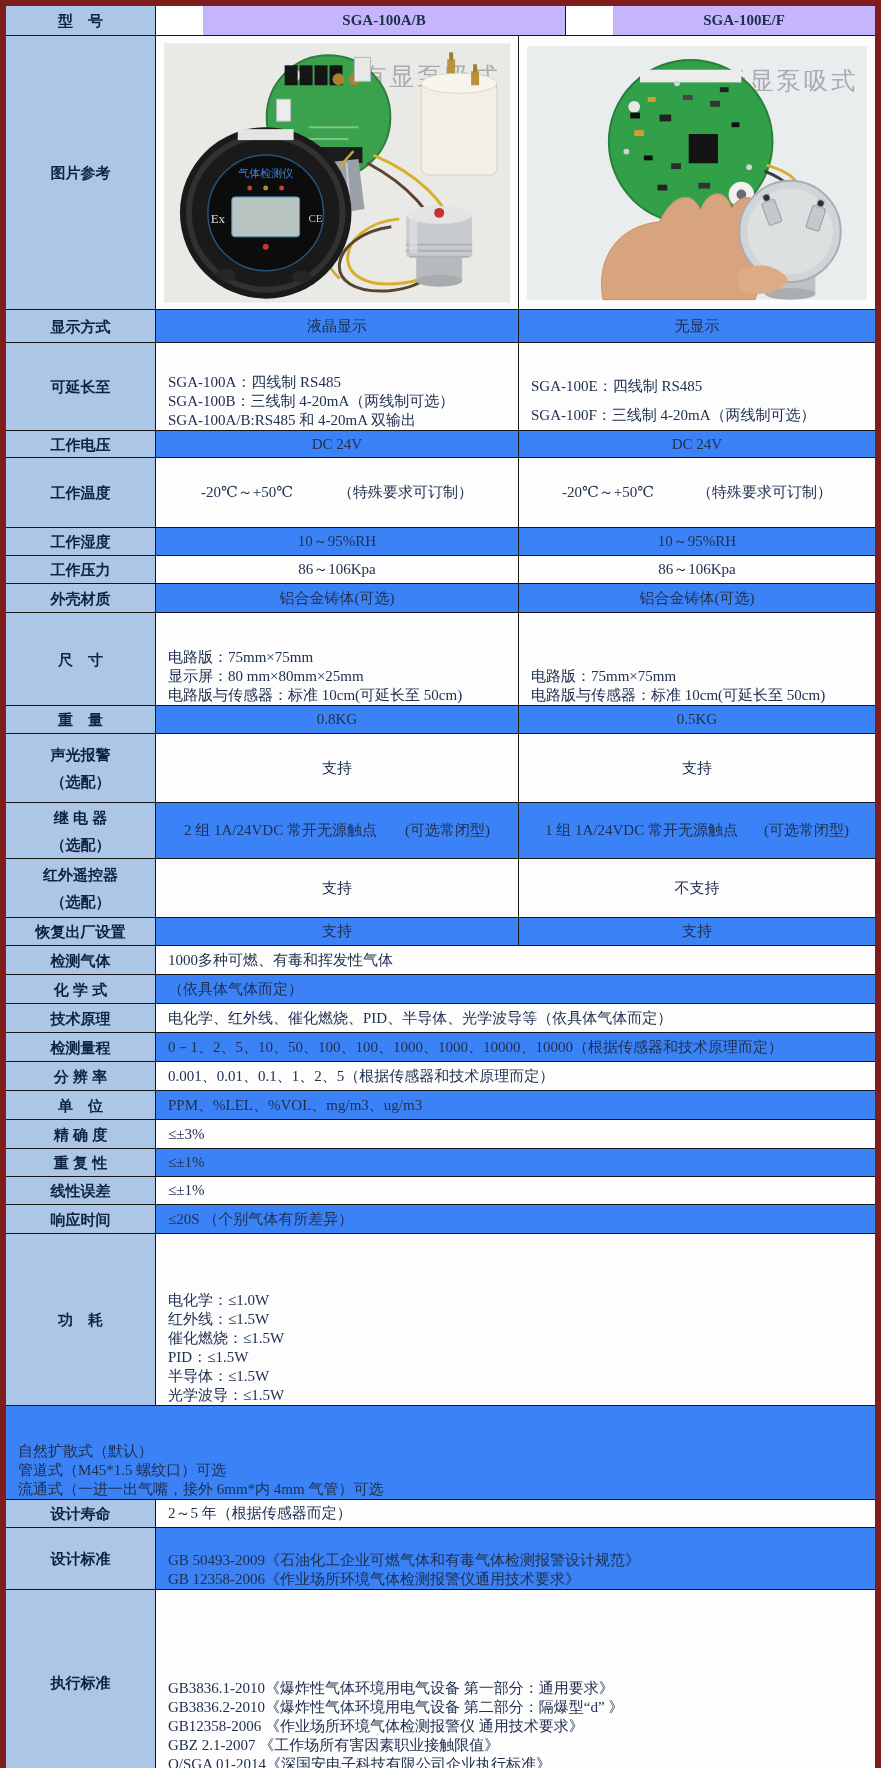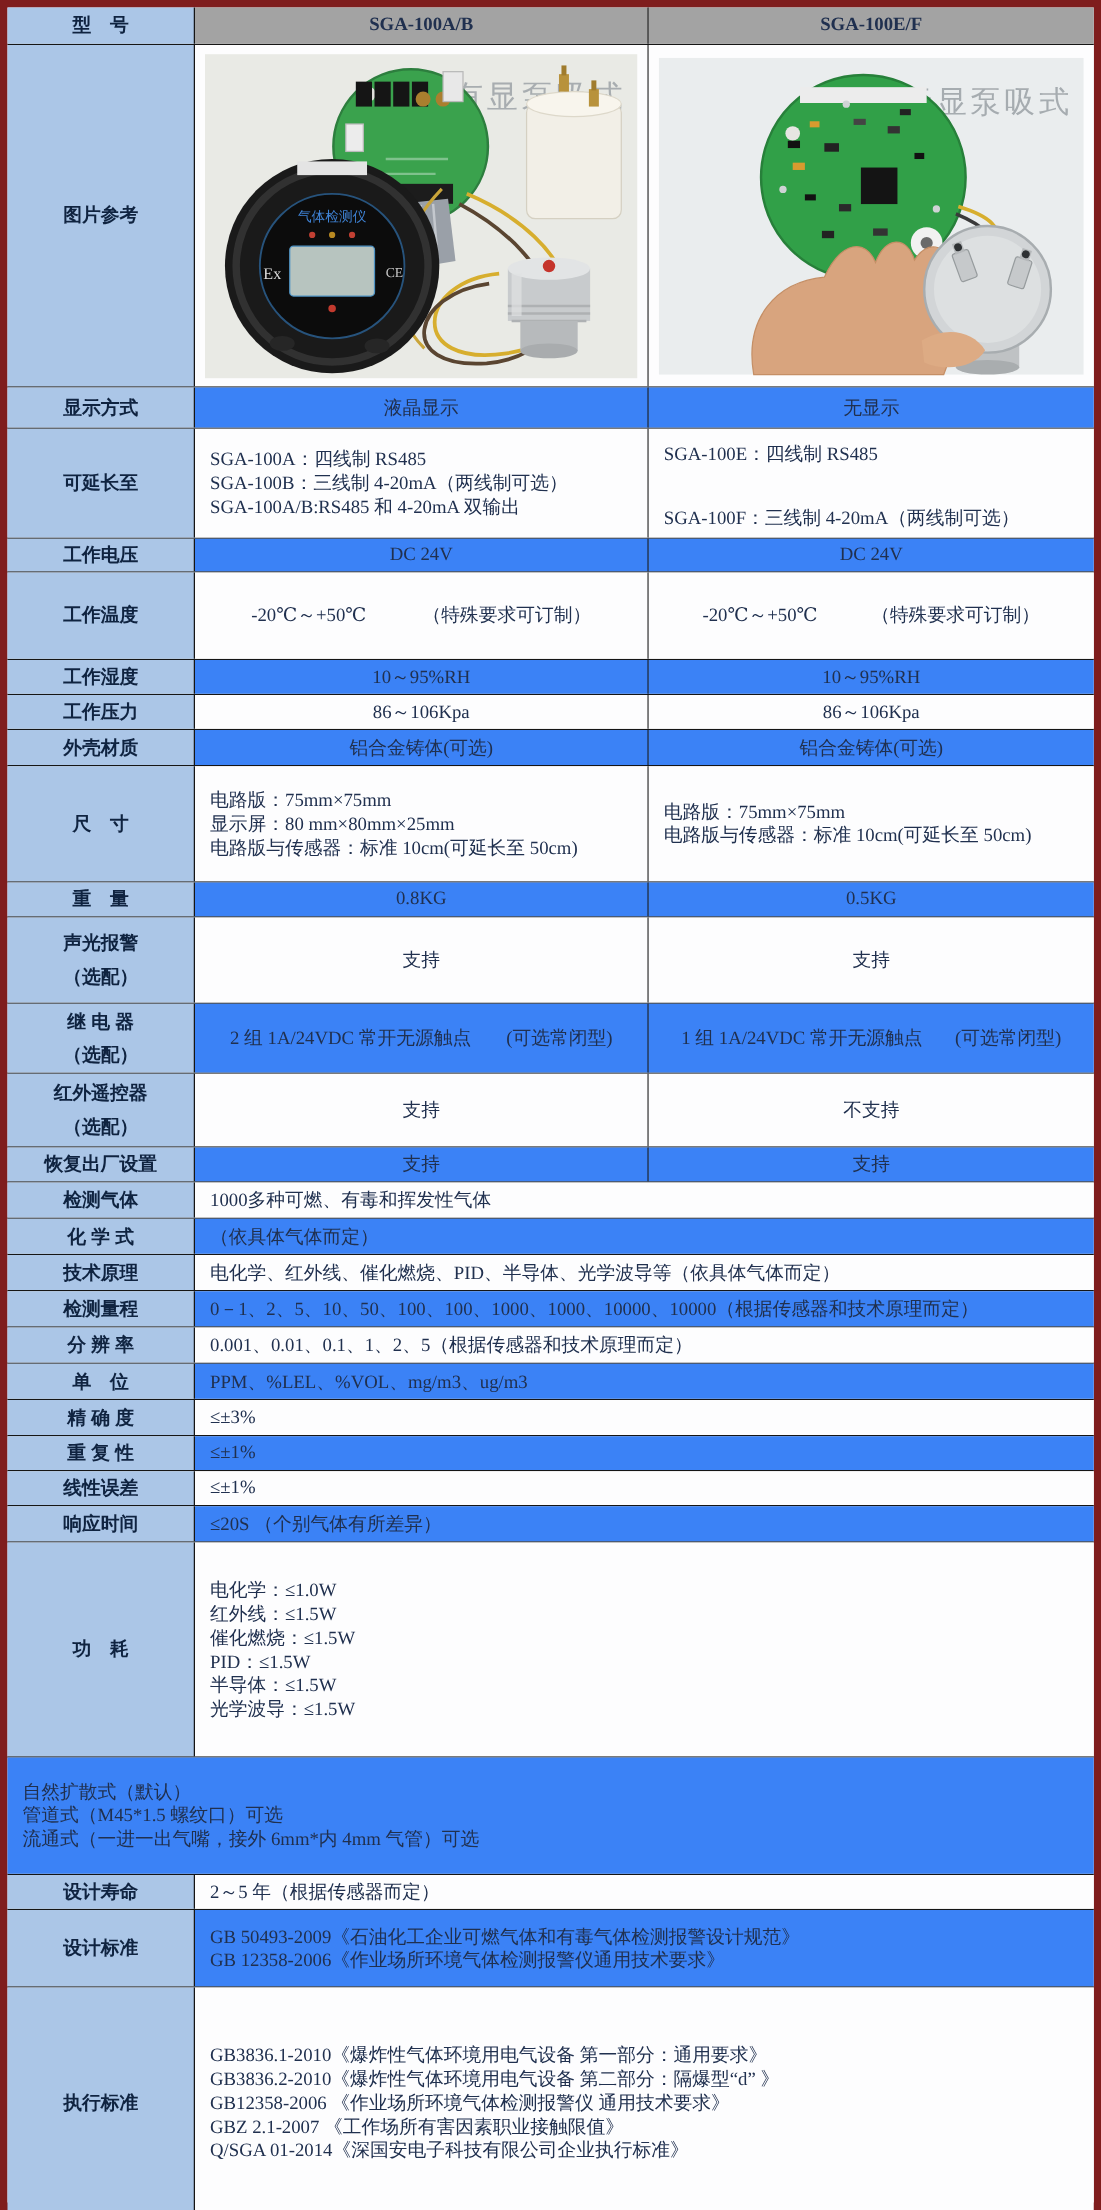--- a/index.html
+++ b/index.html
@@ -19,24 +19,24 @@
   .cell:last-child{border-right:none;}
   .lbl{
     width:150px;flex:none;background:#abc6e7;
     font-family:"Liberation Sans","DejaVu Sans",sans-serif;
     font-weight:bold;color:#0f2340;flex-direction:column;line-height:27px;
     text-align:center;
   }
   .ca{width:363px;flex:none;}
   .cb{flex:1;}
   .sp{flex:1;justify-content:flex-start;padding-left:12px;}
-  .hdr .cell:not(.lbl){background:#a3a3a3;font-weight:bold;}
+  .hdr .cell:not(.lbl){background:#c4b5fd;font-weight:bold;margin-left:47px;}
   .band .cell:not(.lbl){background:#3b82f6;}
   .white .cell:not(.lbl){background:#fdfdfe;}
-  .lines{flex-direction:column;align-items:flex-start;justify-content:center;padding-left:12px;}
+  .lines{flex-direction:column;align-items:flex-start;justify-content:flex-end;padding-left:12px;}
   .clines{flex-direction:row;align-items:center;justify-content:space-evenly;}
   .photo-cell{background:#ffffff;padding:6px 8px;}
   .photo-cell svg{display:block;}
   .wm{font-family:"Liberation Sans","DejaVu Sans",sans-serif;}
 </style>
 </head>
 <body>
 
 <div class="sheet">
 
@@ -170,21 +170,21 @@
     <div class="cell cb">无显示</div>
   </div>
 
   <div class="row white" style="height:88px">
     <div class="cell lbl">可延长至</div>
     <div class="cell ca lines">
       <span>SGA-100A：四线制 RS485</span>
       <span>SGA-100B：三线制 4-20mA（两线制可选）</span>
       <span>SGA-100A/B:RS485 和 4-20mA 双输出</span>
     </div>
-    <div class="cell cb lines" style="justify-content:space-between;padding-top:7px">
+    <div class="cell cb lines" style="justify-content:flex-end;padding-top:7px">
       <span style="line-height:29px">SGA-100E：四线制 RS485</span>
       <span style="line-height:29px">SGA-100F：三线制 4-20mA（两线制可选）</span>
     </div>
   </div>
 
   <div class="row band" style="height:27px">
     <div class="cell lbl">工作电压</div>
     <div class="cell ca">DC 24V</div>
     <div class="cell cb">DC 24V</div>
   </div>

